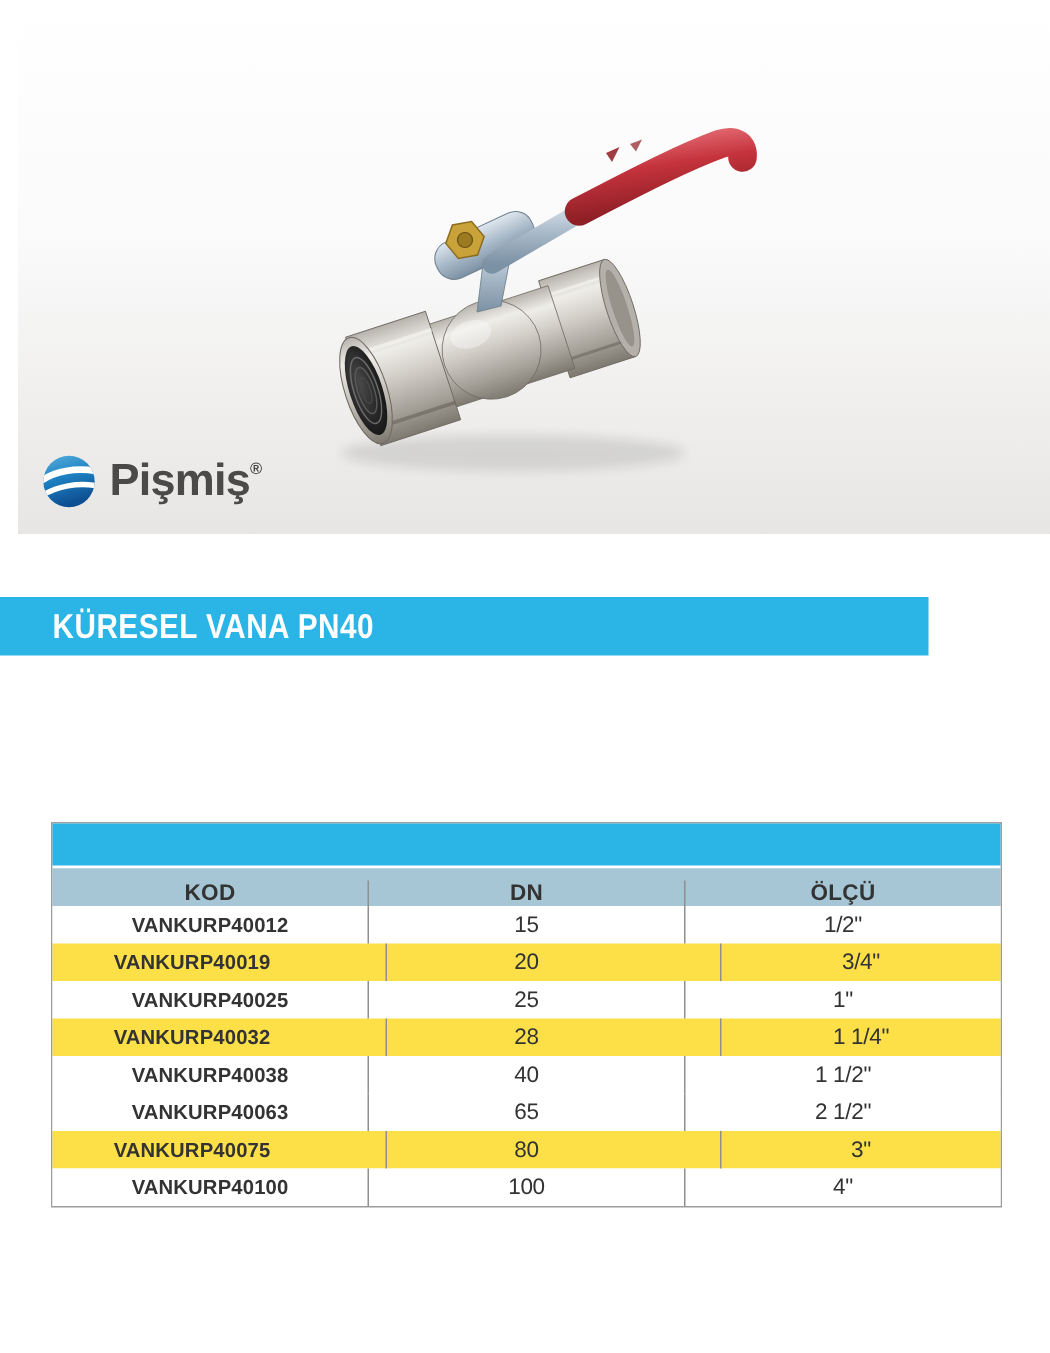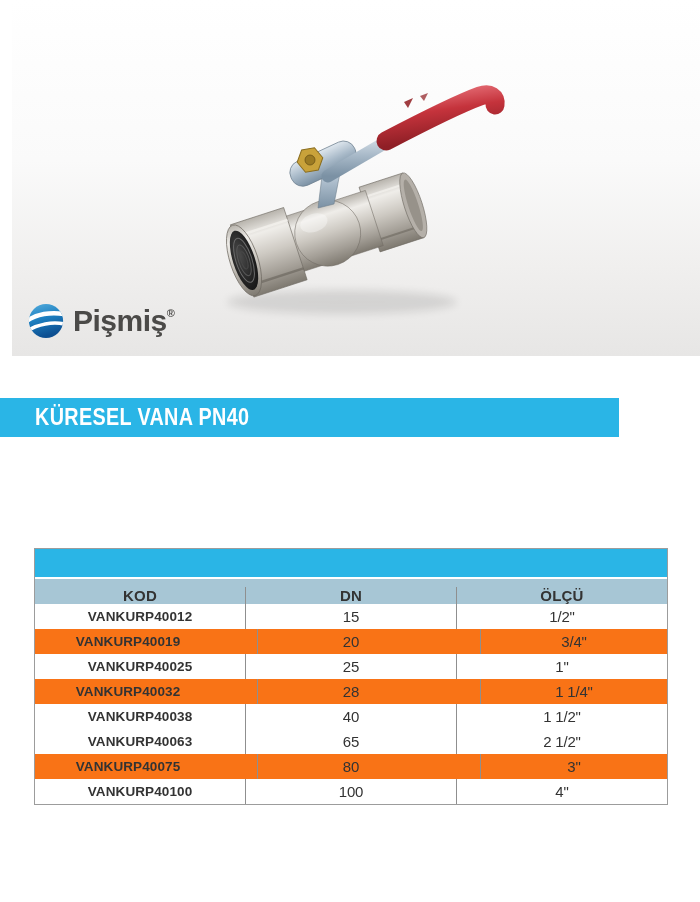--- a/index.html
+++ b/index.html
@@ -26,21 +26,21 @@
   
   .specs{position:absolute;left:35px;top:463px;font-size:14.5px;line-height:23.5px;color:#3b3b3b;}
   .spec-label{font-weight:bold;}
 
   
   .ptable{position:absolute;left:34px;top:548px;width:634px;box-sizing:border-box;
           border:1px solid #9c9c9c;background:#fff;}
   .band{height:28px;border-bottom:2px solid #ffffff;}
   .thead{display:flex;height:25px;}
   .trow{display:flex;height:25px;background:#ffffff;}
-  .trow.alt{background:#f97316;gap:36px;}
+  .trow.alt{background:#fde047;gap:36px;}
   .tcell{flex:1 1 0;display:flex;align-items:center;justify-content:center;
          font-size:15px;color:#333333;letter-spacing:-0.2px;overflow:hidden;}
   .tcell + .tcell{border-left:1px solid #8f8f8f;}
   .thead .tcell{font-weight:bold;font-size:15px;letter-spacing:0.2px;}
   .tcell.kod{font-weight:bold;font-size:13.5px;letter-spacing:0.1px;}
 </style>
 </head>
 <body>
 
 <div class="page">

